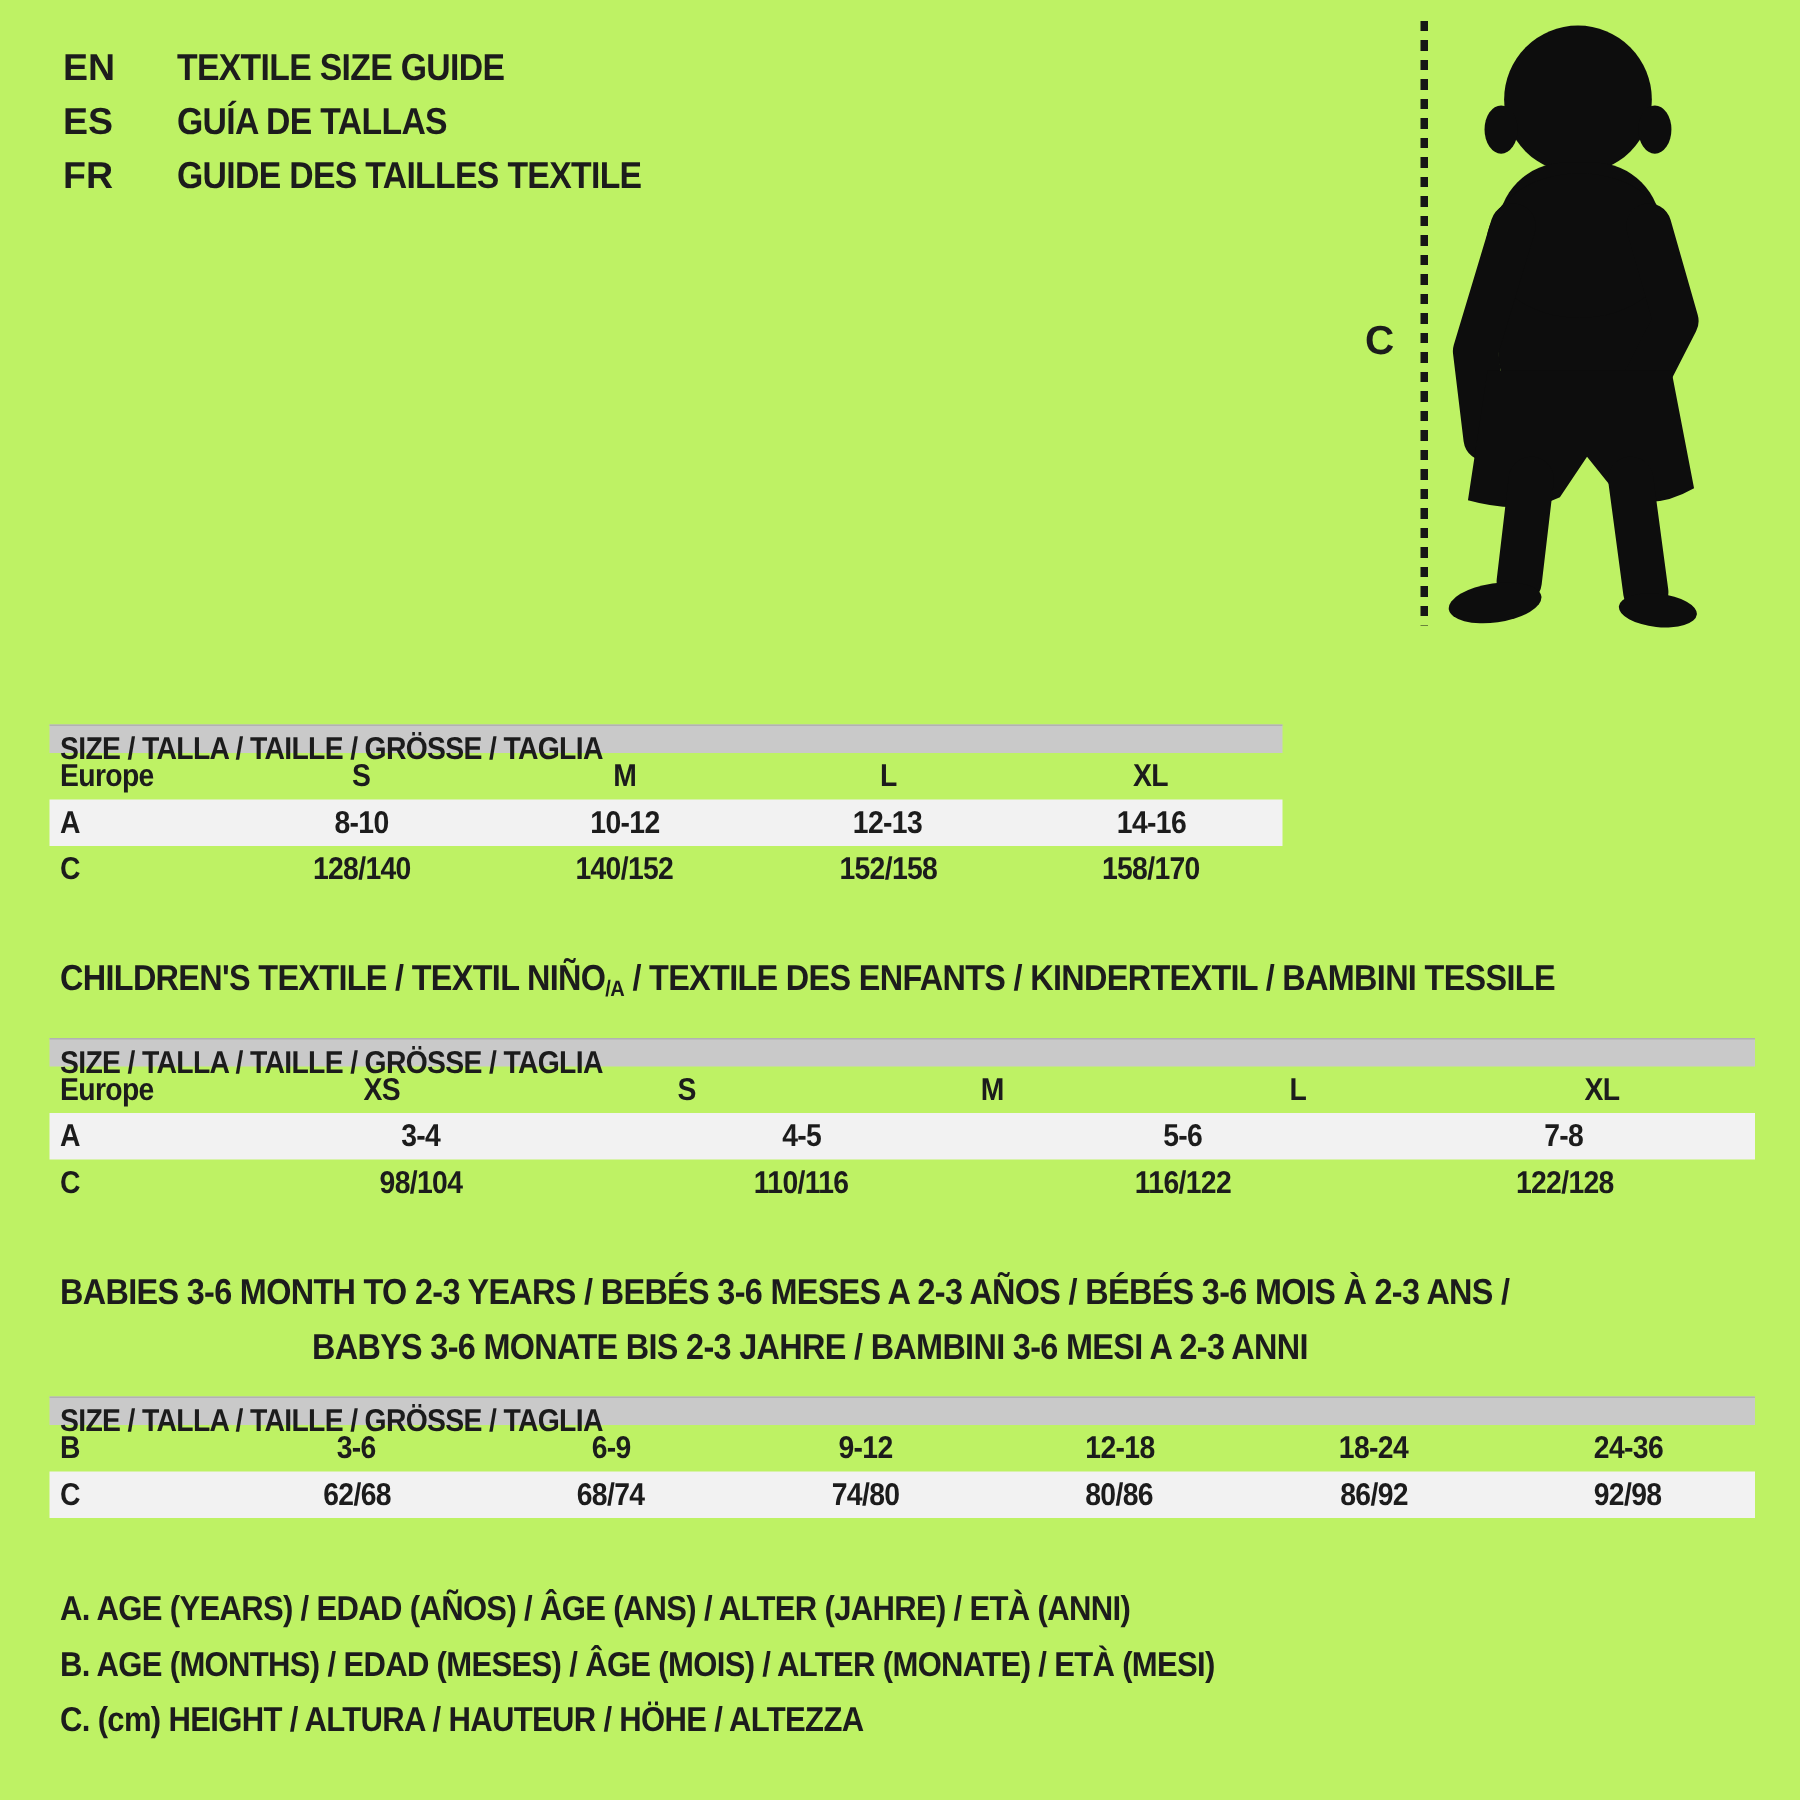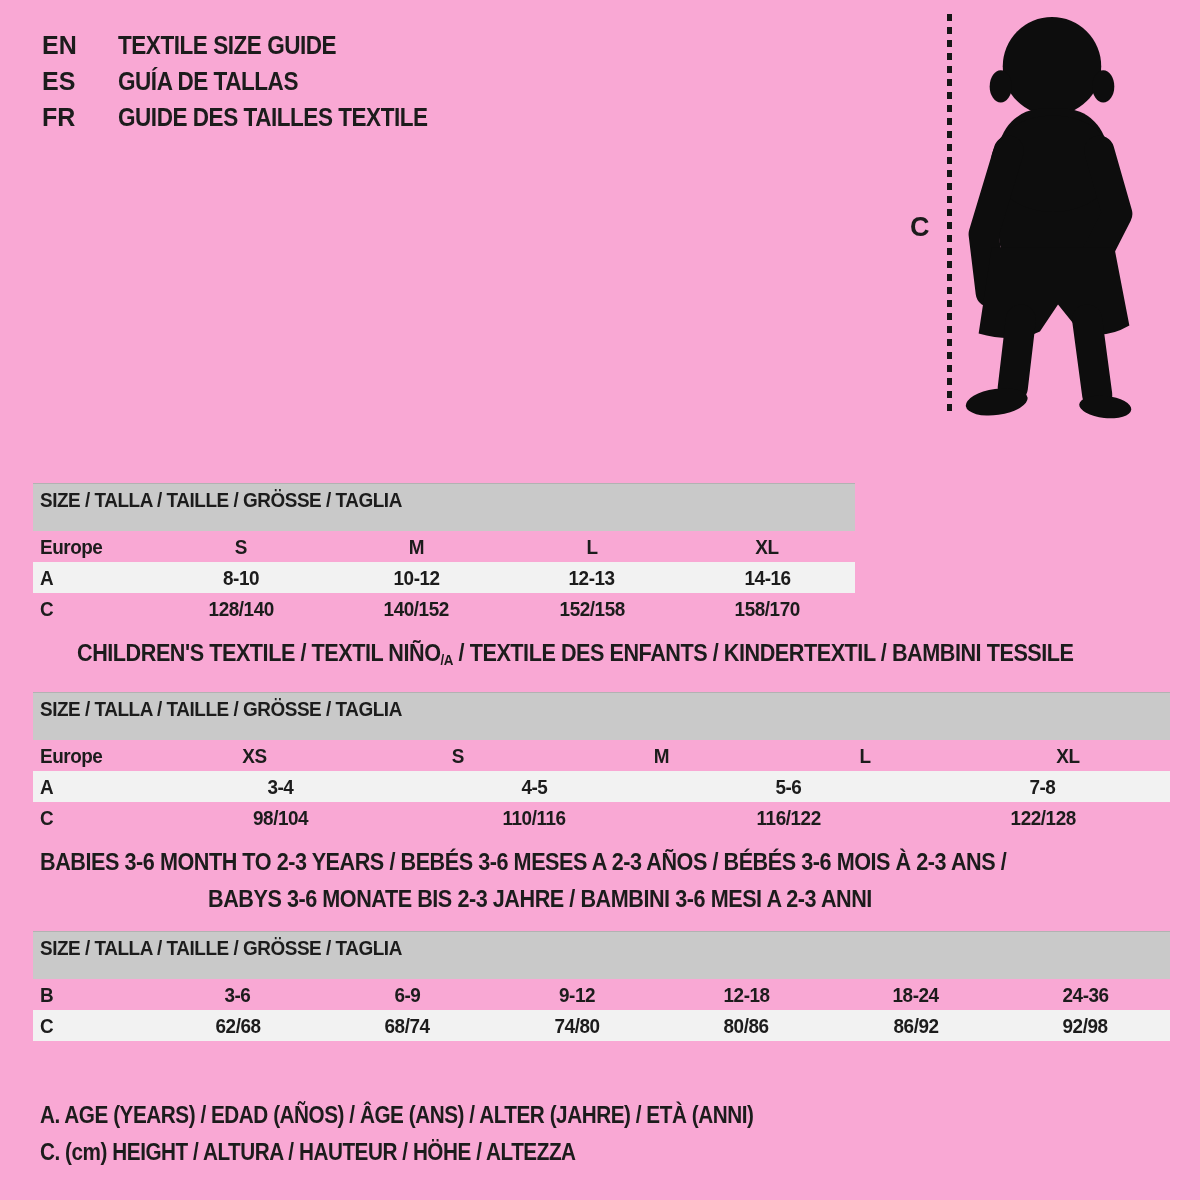--- a/index.html
+++ b/index.html
@@ -3,21 +3,21 @@
 <meta charset="utf-8">
 <style>
   html,body { margin:0; padding:0; }
   body {
     width:1200px; height:1200px;
     background:#ffffff;
     font-family:"Liberation Sans", sans-serif;
     font-weight:bold;
     color:var(--txt, #1c1c1c);
   }
-  .page { position:relative; width:1200px; height:1200px; background:#f9a8d4; overflow:hidden; }
+  .page { position:relative; width:1200px; height:1200px; background:#bef264; overflow:hidden; }
 
   
   .cond-l, .cond-c {
     display:inline-block;
     transform:scaleX(0.9);
     letter-spacing:-0.5px;
     white-space:nowrap;
   }
   .cond-l { transform-origin:0 50%; }
   .cond-c { transform-origin:50% 50%; }
@@ -33,41 +33,41 @@
     position:absolute; left:947px; top:14px; width:5px; height:403px;
     background:repeating-linear-gradient(to bottom, #161616 0 7px, transparent 7px 13px);
   }
   .fig-c { position:absolute; left:910px; top:212px; font-size:27px; }
   .baby-svg { position:absolute; left:958px; top:8px; width:192px; height:412px; color:var(--sil, #0d0d0d); }
 
   
   .sec-title { position:absolute; left:40px; font-size:24px; }
   .title-line { height:37px; line-height:37px; }
   #title-junior   { top:425px; }
-  #title-children { top:634px;margin-left:37px; }
+  #title-children { top:634px; }
   #title-babies   { top:843px;text-align:center; }
 
   .size-table { position:absolute; left:33px; font-size:21px; }
   #table-junior   { top:483px; width:822px; }
   #table-children { top:692px; width:1137px; }
   #table-babies   { top:931px; width:1137px; }
 
   .t-header {
-    height:48px; line-height:31px;
+    height:19px; line-height:31px;
     background:var(--bar, #c9c9c9);
     border-top:1px solid #b2b2b2;
     padding-left:7px; box-sizing:border-box;
   }
   .t-row { height:31px; line-height:31px; display:flex; }
   .t-row.shaded { background:var(--alt, #f2f2f2); }
   .t-label { width:120px; flex:0 0 120px; padding-left:7px; box-sizing:border-box; }
   .t-cell { flex:1; text-align:center; }
 
   
-  .legend { position:absolute; left:40px; top:1097px; font-size:23px; }
+  .legend { position:absolute; left:40px; top:1054px; font-size:23px; }
   .legend-line { height:37px; line-height:37px; }
 </style>
 </head>
 <body>
 
 <div class="page">
 
   <div class="lang-header">
       <div class="lang-row">
         <span class="lang-code">EN</span>
@@ -177,16 +177,17 @@
         <div class="t-cell"><span class="cond-c">68/74</span></div>
         <div class="t-cell"><span class="cond-c">74/80</span></div>
         <div class="t-cell"><span class="cond-c">80/86</span></div>
         <div class="t-cell"><span class="cond-c">86/92</span></div>
         <div class="t-cell"><span class="cond-c">92/98</span></div>
       </div>
     </div>
 
   <div class="legend">
       <div class="legend-line"><span class="cond-l">A. AGE (YEARS) / EDAD (AÑOS) / ÂGE (ANS) / ALTER (JAHRE) / ETÀ (ANNI)</span></div>
+      <div class="legend-line"><span class="cond-l">B. AGE (MONTHS) / EDAD (MESES) / ÂGE (MOIS) / ALTER (MONATE) / ETÀ (MESI)</span></div>
       <div class="legend-line"><span class="cond-l">C. (cm) HEIGHT / ALTURA / HAUTEUR / HÖHE / ALTEZZA</span></div>
     </div>
 
 </div>
 
 </body></html>

